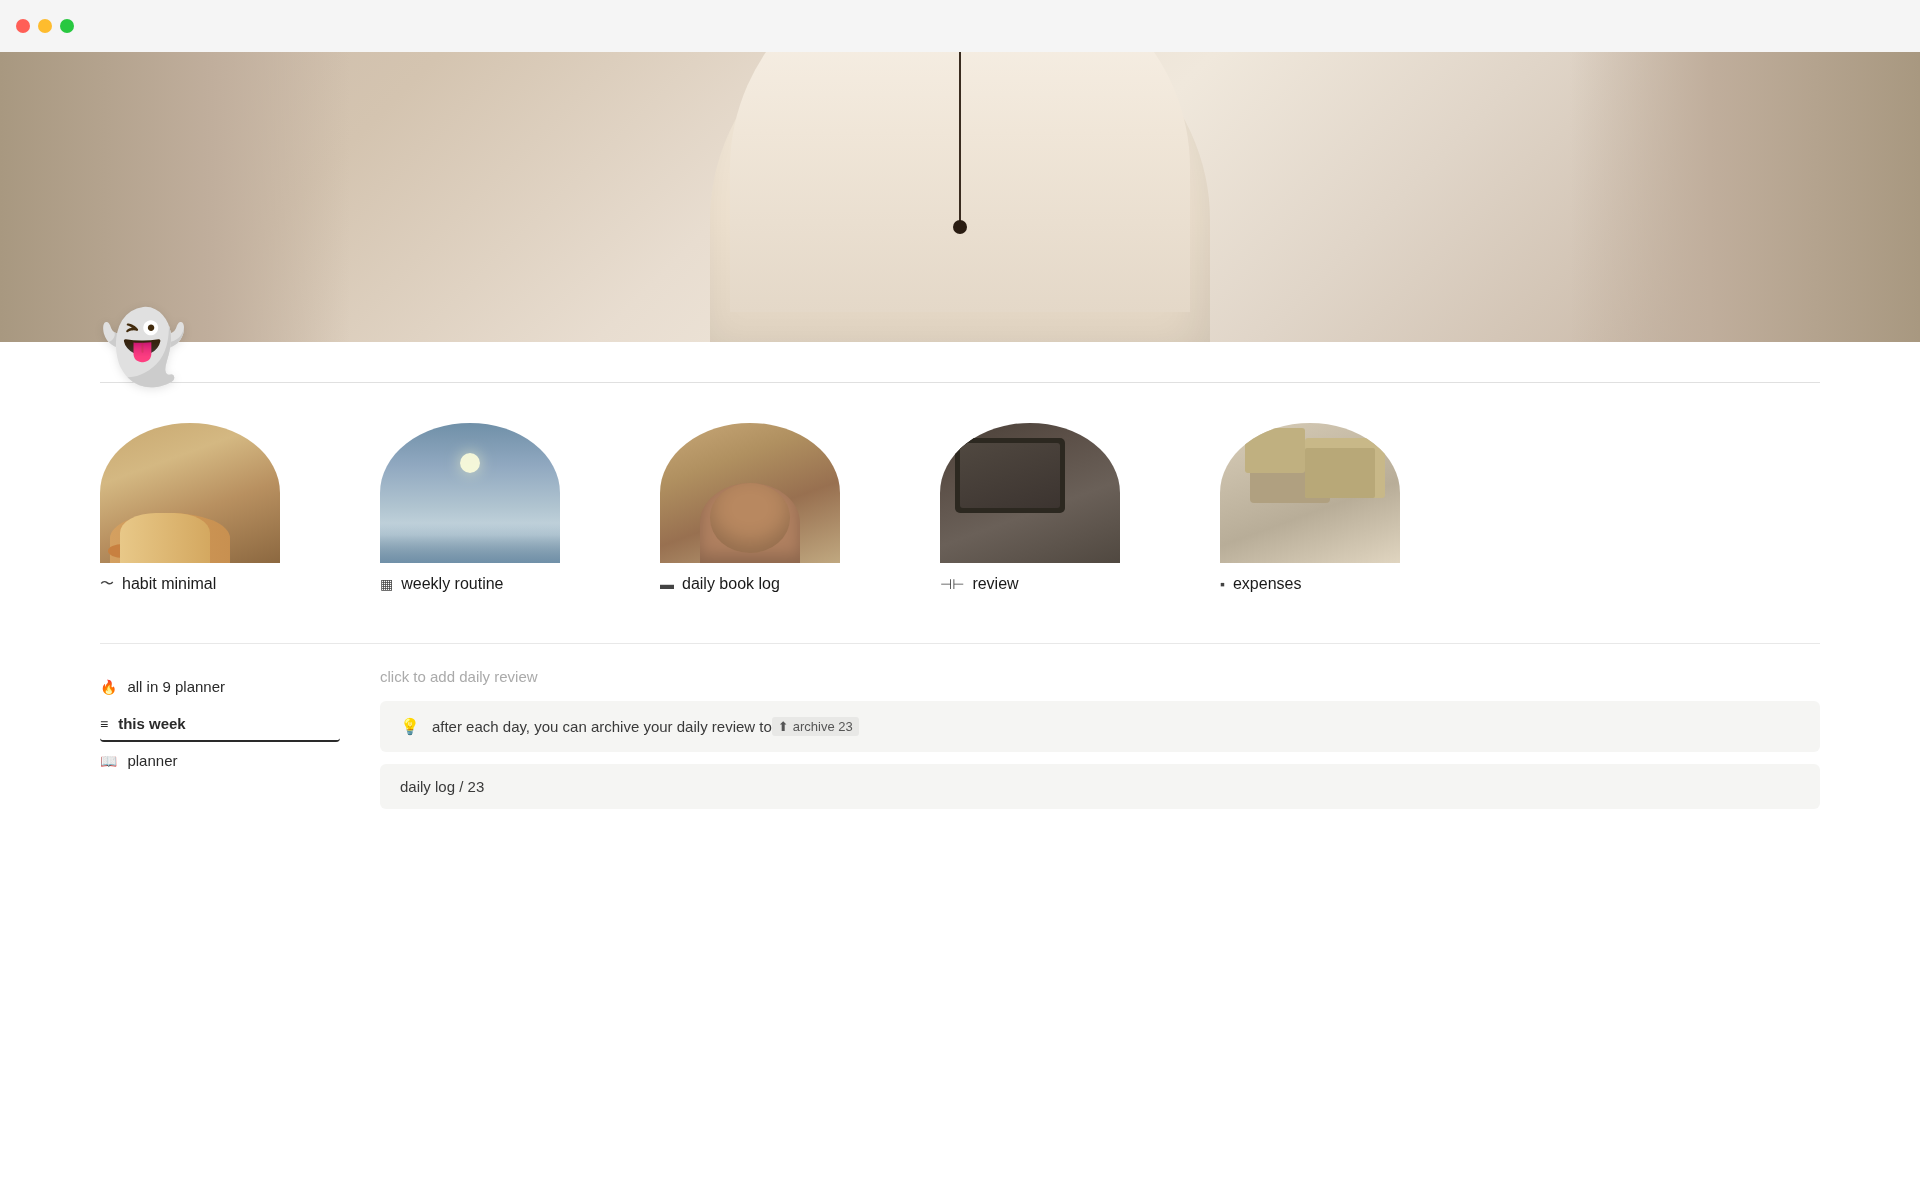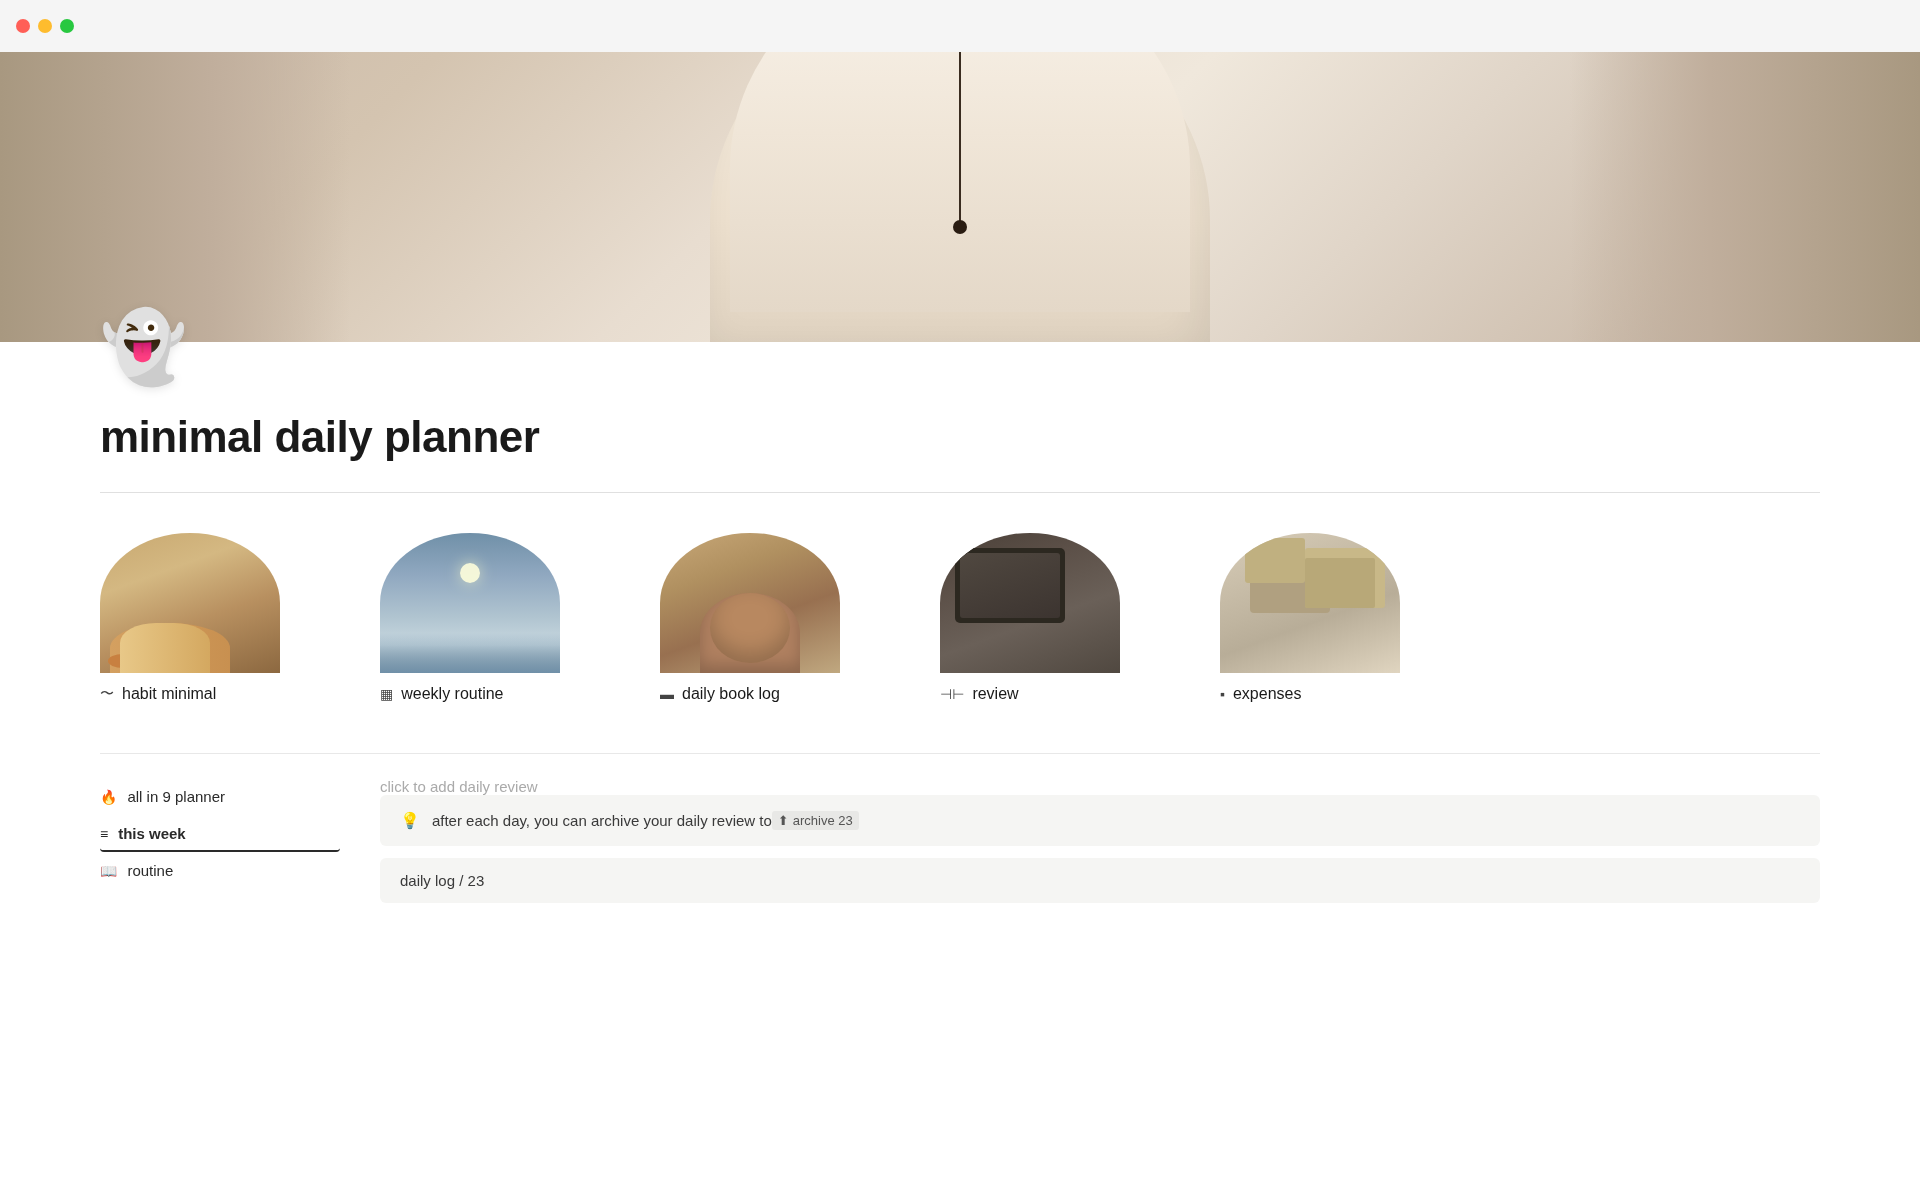--- a/index.html
+++ b/index.html
@@ -297,20 +297,21 @@
       font-size: 14px;
     }
 
     .right-content {
       flex: 1;
     }
 
     .review-placeholder {
       font-size: 15px;
       color: #aaa;
+      margin-bottom: 16px;
       cursor: pointer;
     }
 
     .review-card {
       background: #f5f5f3;
       border-radius: 6px;
       padding: 16px 20px;
       display: flex;
       align-items: center;
       gap: 12px;
@@ -370,21 +371,20 @@
   <div class="hero-pendant"></div>
   <div class="hero-pendant-base"></div>
 </div>
 
 <div class="ghost-area">
   <span class="ghost-icon">👻</span>
 </div>
 
 <div class="main-content">
 
-  <h1 class="page-title">minimal daily planner</h1>
 
   <hr class="divider">
 
   <div class="cards-grid">
 
     <div class="card">
       <div class="card-image card-img-habit">
 
         <div style="position:absolute;bottom:0;left:10px;width:120px;height:50px;background:linear-gradient(90deg,#d4a060,#c89050);border-radius:50% 50% 0 0;"></div>
         <div style="position:absolute;bottom:5px;left:8px;width:30px;height:14px;background:#c88040;border-radius:50%;"></div>
@@ -453,21 +453,21 @@
         <span>all in 9 planner</span>
       </div>
 
       <div class="nav-item active">
         <span class="nav-icon">≡</span>
         <span>this week</span>
       </div>
 
       <div class="nav-item">
         <span class="nav-icon">📖</span>
-        <span>routine</span>
+        <span>planner</span>
       </div>
 
     </div>
 
     <div class="right-content">
 
       <div class="review-placeholder">click to add daily review</div>
 
       <div class="review-card">
         <span class="review-card-icon">💡</span>

